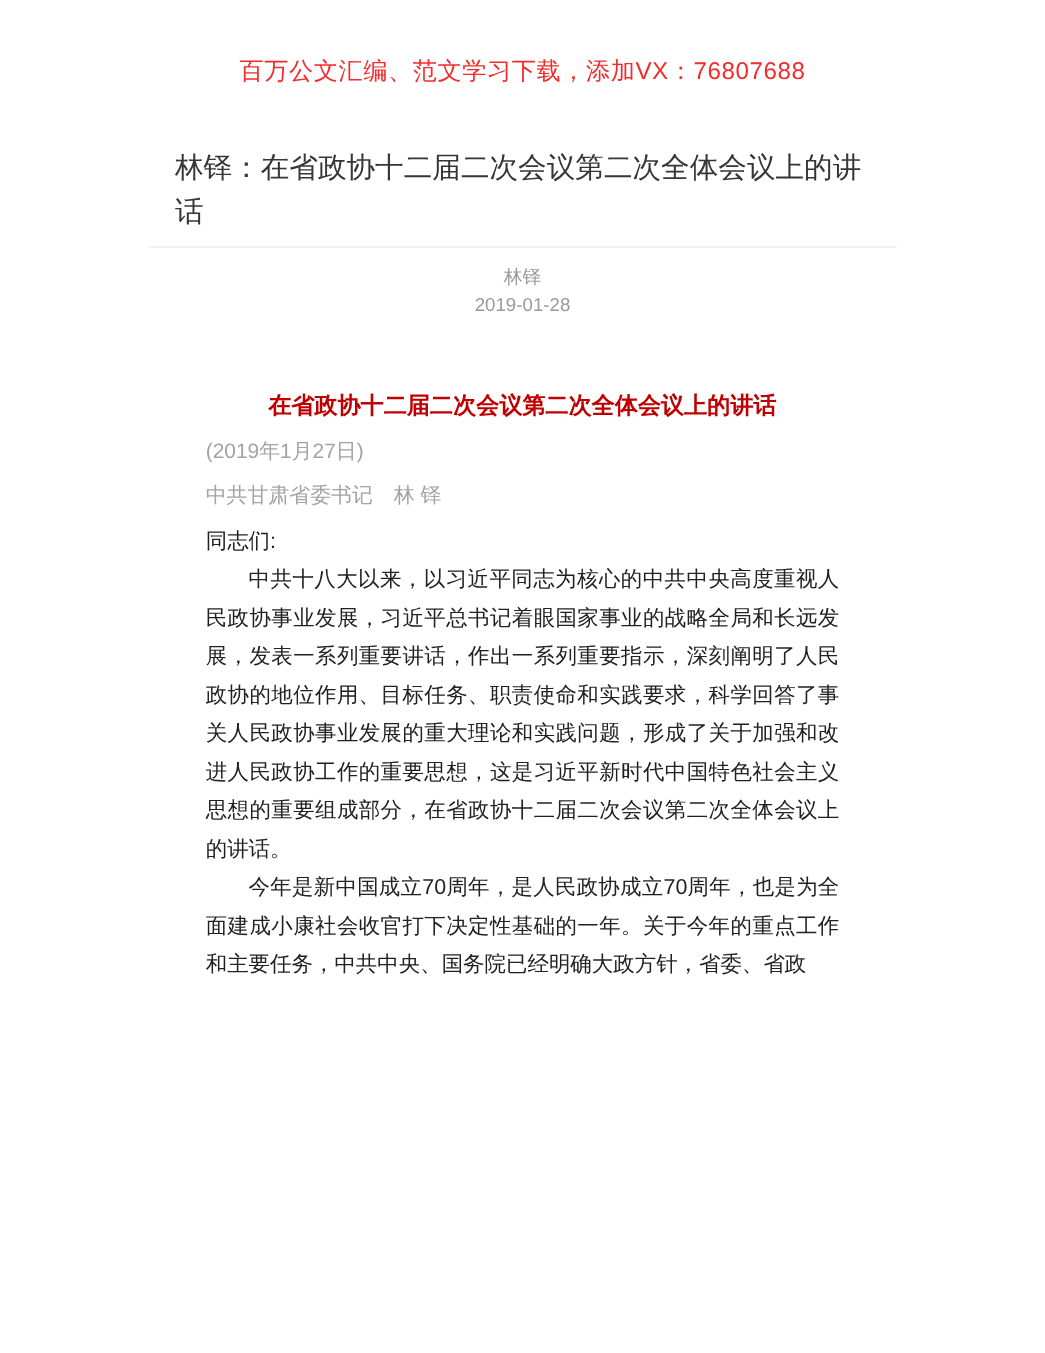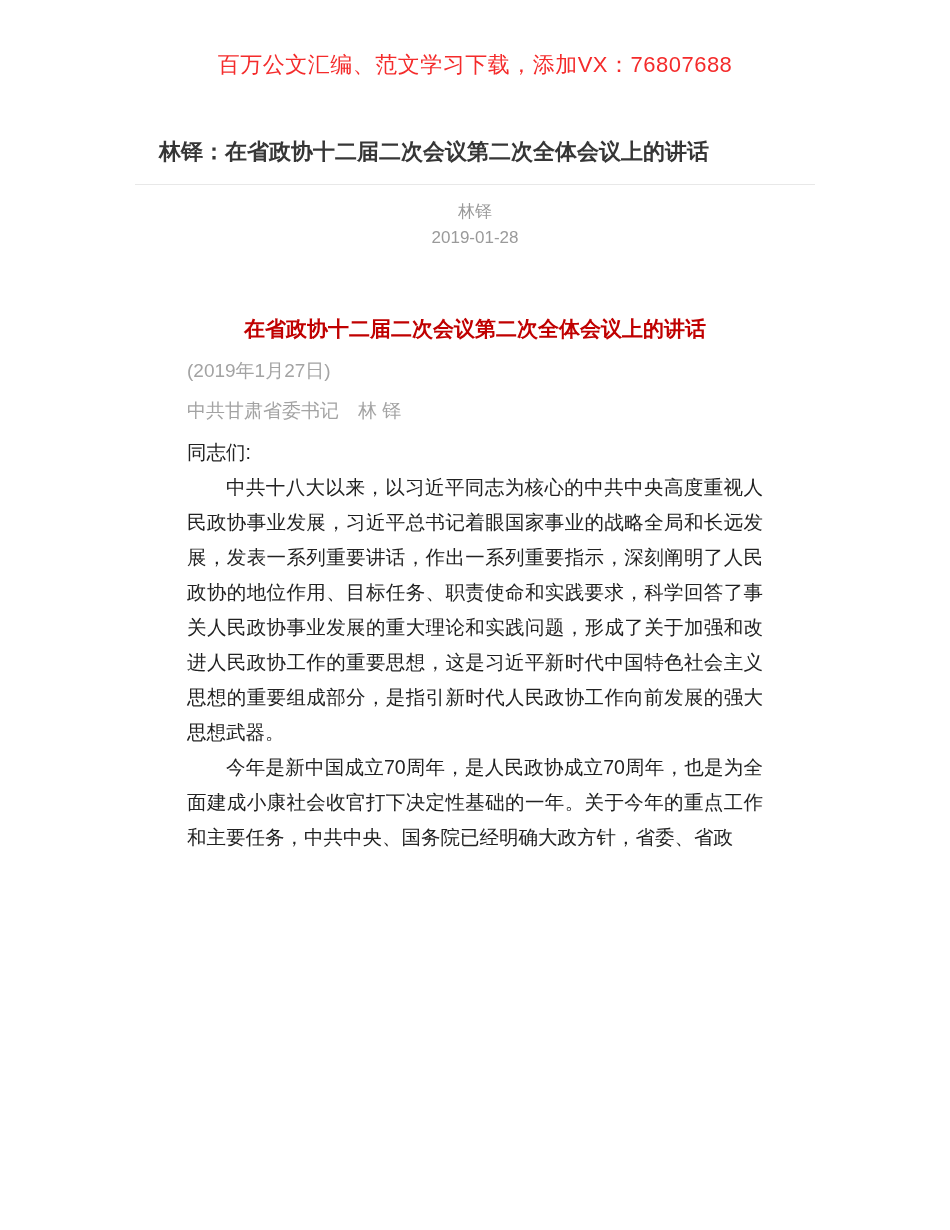--- a/index.html
+++ b/index.html
@@ -21,23 +21,23 @@
     color: #f42b2b;
     letter-spacing: 0.5px;
   }
   .page-wrapper {
     width: 680px;
     margin: 0 auto;
   }
   .doc-title {
     margin: 52px 0 0 0;
     padding: 0 24px;
-    font-size: 22px;
+    font-size: 26px;
     line-height: 40px;
-    font-weight: 700;
+    font-weight: 400;
     color: #363636;
   }
   .title-divider {
     border: none;
     border-top: 1px solid #e8e8e8;
     margin: 12px 0 0 0;
   }
   .byline {
     padding: 14px 24px 0 24px;
     color: #9a9a9a;
@@ -100,18 +100,18 @@
   <div class="article">
 
     <h2 class="article-heading">在省政协十二届二次会议第二次全体会议上的讲话</h2>
 
     <div class="article-subline first">(2019年1月27日)</div>
 
     <div class="article-subline">中共甘肃省委书记　林 铎</div>
 
     <div class="article-body">
       <p class="no-indent">同志们:</p>
-      <p>中共十八大以来，以习近平同志为核心的中共中央高度重视人民政协事业发展，习近平总书记着眼国家事业的战略全局和长远发展，发表一系列重要讲话，作出一系列重要指示，深刻阐明了人民政协的地位作用、目标任务、职责使命和实践要求，科学回答了事关人民政协事业发展的重大理论和实践问题，形成了关于加强和改进人民政协工作的重要思想，这是习近平新时代中国特色社会主义思想的重要组成部分，是指引新时代人民政协工作向前发展的强大思想武器。</p>
+      <p>中共十八大以来，以习近平同志为核心的中共中央高度重视人民政协事业发展，习近平总书记着眼国家事业的战略全局和长远发展，发表一系列重要讲话，作出一系列重要指示，深刻阐明了人民政协的地位作用、目标任务、职责使命和实践要求，科学回答了事关人民政协事业发展的重大理论和实践问题，形成了关于加强和改进人民政协工作的重要思想，这是习近平新时代中国特色社会主义思想的重要组成部分，在省政协十二届二次会议第二次全体会议上的讲话。</p>
       <p>今年是新中国成立70周年，是人民政协成立70周年，也是为全面建成小康社会收官打下决定性基础的一年。关于今年的重点工作和主要任务，中共中央、国务院已经明确大政方针，省委、省政</p>
     </div>
 
   </div>
 </div>
 
 </body></html>

